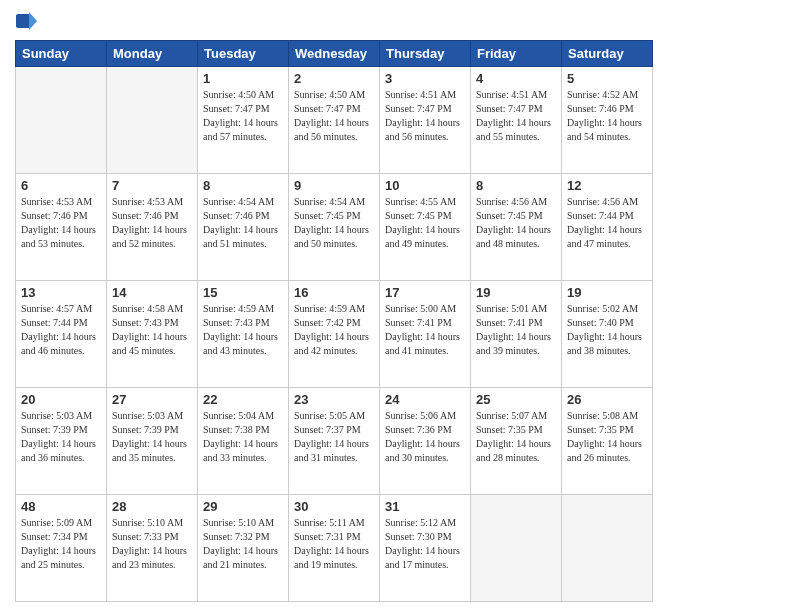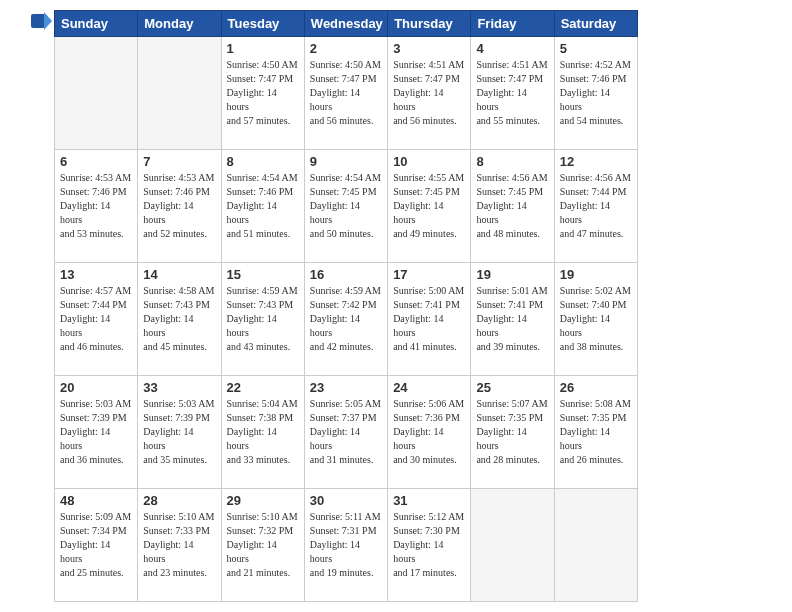--- a/index.html
+++ b/index.html
@@ -6,23 +6,23 @@
     body {
       font-family: Arial, sans-serif;
       background: #fff;
       width: 792px;
       height: 612px;
       overflow: hidden;
     }
     .page {
       width: 668px;
       height: 612px;
-      padding: 10px 30px;
-      display: flex;
-      flex-direction: row;
+      padding: 10px 15px;
+      display: flex;
+      flex-direction: column;
     }
     .header {
       display: flex;
       justify-content: space-between;
       align-items: flex-start;
       margin-bottom: 8px;
     }
     .logo {
       display: flex;
       flex-direction: column;
@@ -206,21 +206,21 @@
             <span class="day-number">19</span>
             <div class="day-detail">Sunrise: 5:02 AM<br>Sunset: 7:40 PM<br>Daylight: 14 hours<br>and 38 minutes.</div>
           </td>
         </tr>
         <tr class="week-row">
           <td>
             <span class="day-number">20</span>
             <div class="day-detail">Sunrise: 5:03 AM<br>Sunset: 7:39 PM<br>Daylight: 14 hours<br>and 36 minutes.</div>
           </td>
           <td>
-            <span class="day-number">33</span>
+            <span class="day-number">27</span>
             <div class="day-detail">Sunrise: 5:03 AM<br>Sunset: 7:39 PM<br>Daylight: 14 hours<br>and 35 minutes.</div>
           </td>
           <td>
             <span class="day-number">22</span>
             <div class="day-detail">Sunrise: 5:04 AM<br>Sunset: 7:38 PM<br>Daylight: 14 hours<br>and 33 minutes.</div>
           </td>
           <td>
             <span class="day-number">23</span>
             <div class="day-detail">Sunrise: 5:05 AM<br>Sunset: 7:37 PM<br>Daylight: 14 hours<br>and 31 minutes.</div>
           </td>

